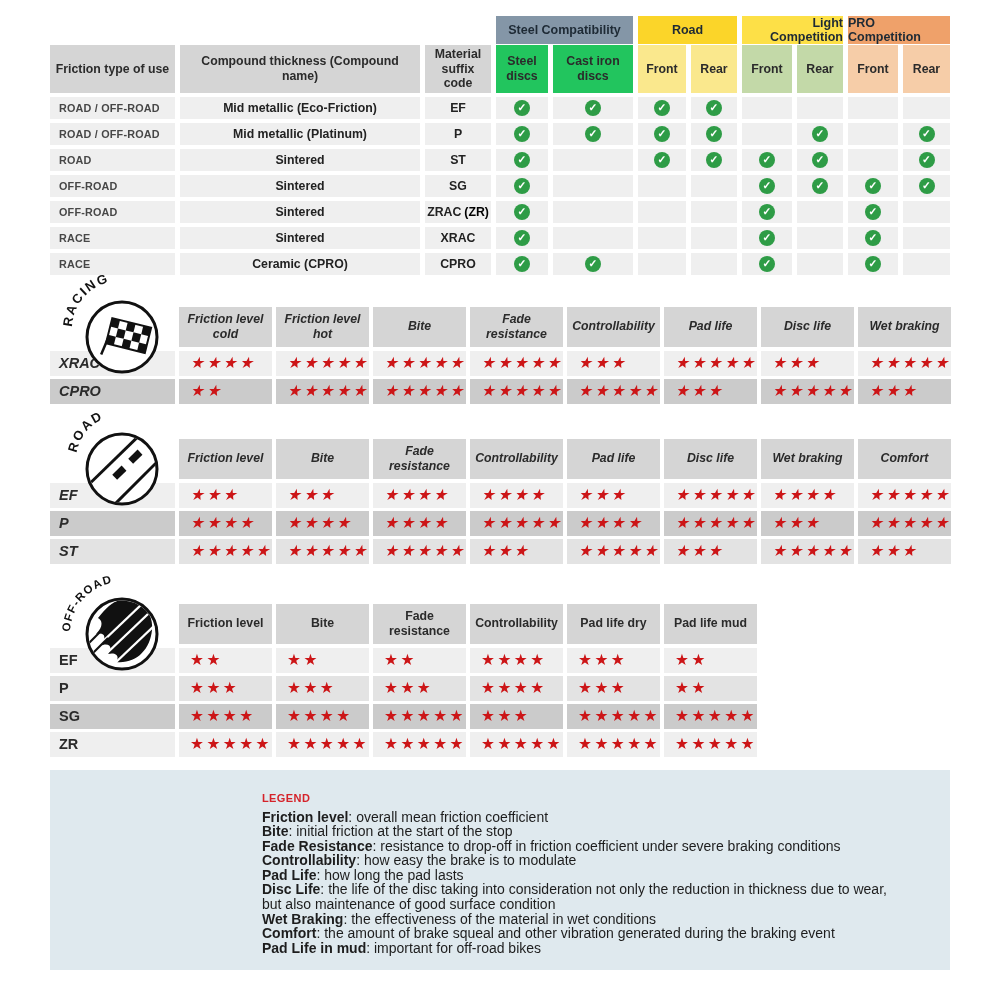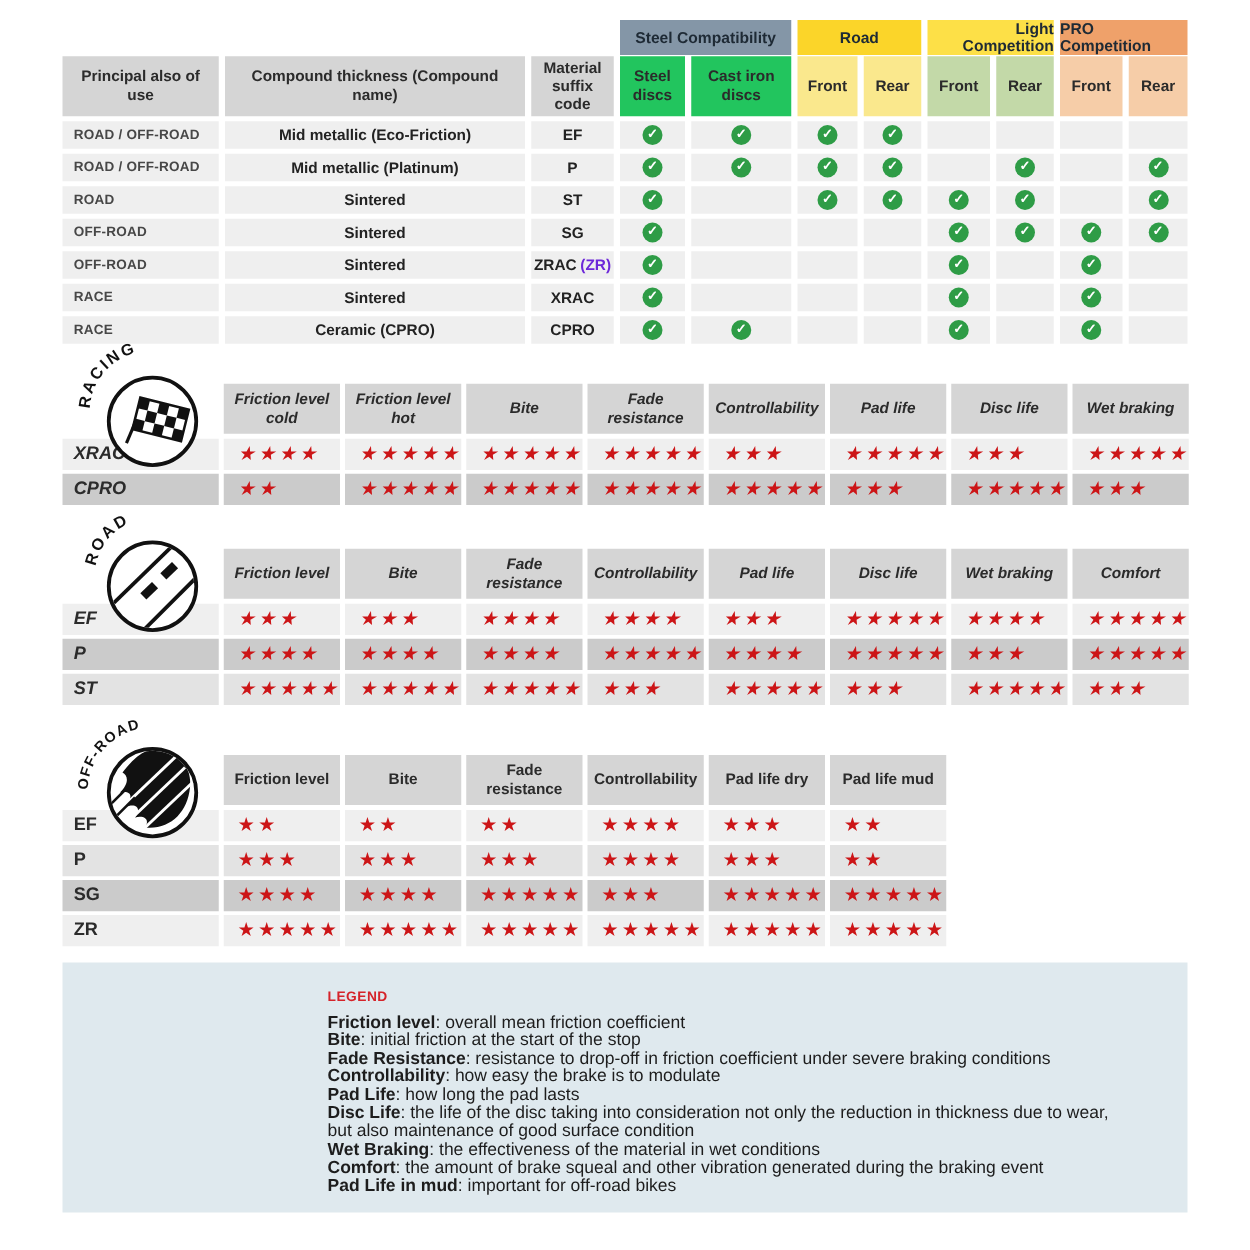--- a/index.html
+++ b/index.html
@@ -43,21 +43,21 @@
 
   .c-row { height:22px; margin-bottom:4px; }
   .c-row .cell {
     background:#efefef; display:flex; align-items:center; justify-content:center;
     font-size:12.3px; font-weight:bold; color:#222;
   }
   .c-row .cell.use {
     justify-content:flex-start; padding-left:9px;
     font-size:10.8px; letter-spacing:.2px; color:#474747;
   }
-  .suffix-note { color:#6d28d9; margin-left:3px; }
+  .suffix-note { color:#000000; margin-left:3px; }
   .chk {
     width:16px; height:16px; border-radius:50%;
     background:#2e9c46; color:#fff;
     display:flex; align-items:center; justify-content:center;
     font-size:10.5px; font-weight:bold; line-height:1;
   }
   .chk.off { visibility:hidden; }
 
   
   .section { position:relative; margin-left:50px; width:905px; }
@@ -111,21 +111,21 @@
 
   <div class="compat">
     <div class="grid-row group-row">
       <div class="g g-spacer"></div>
       <div class="g g-disc">Steel Compatibility</div>
       <div class="g g-road">Road</div>
       <div class="g g-light">Light Competition</div>
       <div class="g g-pro">PRO Competition</div>
     </div>
     <div class="grid-row head-row">
-      <div class="h">Principal also of use</div>
+      <div class="h">Friction type of use</div>
       <div class="h">Compound thickness (Compound name)</div>
       <div class="h">Material suffix code</div>
       <div class="h sub-disc">Steel discs</div>
       <div class="h sub-disc">Cast iron discs</div>
       <div class="h sub-road">Front</div>
       <div class="h sub-road">Rear</div>
       <div class="h sub-light">Front</div>
       <div class="h sub-light">Rear</div>
       <div class="h sub-pro">Front</div>
       <div class="h sub-pro">Rear</div>

